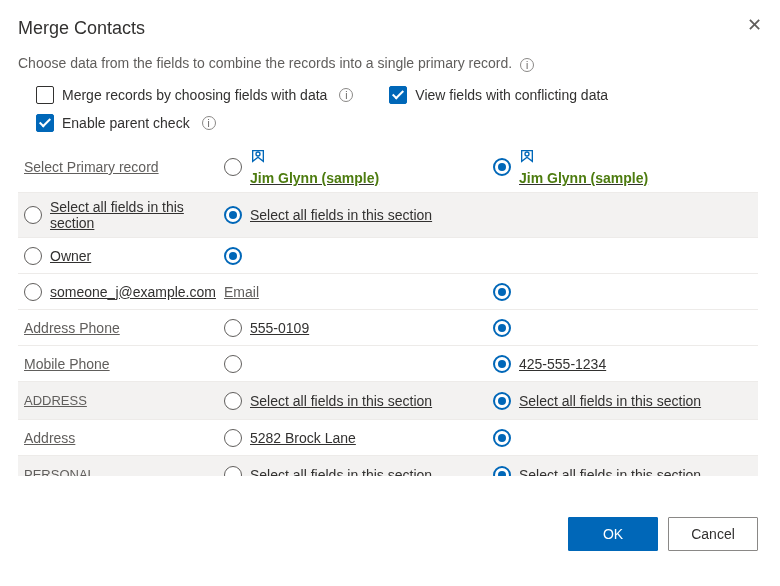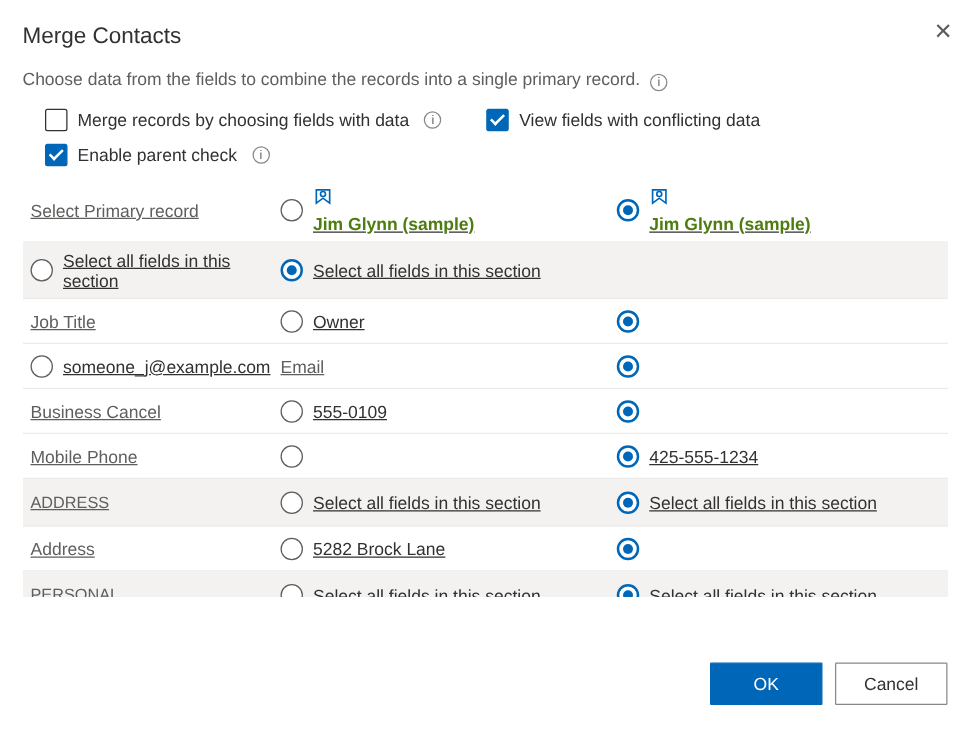--- a/index.html
+++ b/index.html
@@ -158,21 +158,21 @@
     flex-direction: column;
   }
   .contact-icon {
     width: 16px; height: 16px;
     flex: 0 0 auto;
   }
   .value-text { color: #323130; }
   .footer {
     position: absolute;
     right: 22px;
-    bottom: 22px;
+    bottom: 35px;
     display: flex;
     gap: 10px;
     align-items: flex-end;
   }
   .btn {
     min-width: 90px;
     height: 34px;
     padding: 0 18px;
     font-size: 14px;
     border-radius: 1px;
@@ -253,21 +253,20 @@
         <span class="radio"></span>
         <span class="value-text">Select all fields in this section</span>
       </div>
       <div class="cell">
         <span class="radio selected"></span>
         <span class="value-text">Select all fields in this section</span>
       </div>
     </div>
 
     <div class="grid-row">
-      <div class="cell field-label">Job Title</div>
       <div class="cell">
         <span class="radio"></span>
         <span class="value-text">Owner</span>
       </div>
       <div class="cell">
         <span class="radio selected"></span>
         <span class="value-text"></span>
       </div>
     </div>
 
@@ -277,21 +276,21 @@
         <span class="value-text">someone_j@example.com</span>
       </div>
       <div class="cell field-label">Email</div>
       <div class="cell">
         <span class="radio selected"></span>
         <span class="value-text"></span>
       </div>
     </div>
 
     <div class="grid-row">
-      <div class="cell field-label">Business Cancel</div>
+      <div class="cell field-label">Address Phone</div>
       <div class="cell">
         <span class="radio"></span>
         <span class="value-text">555-0109</span>
       </div>
       <div class="cell">
         <span class="radio selected"></span>
         <span class="value-text"></span>
       </div>
     </div>
 

